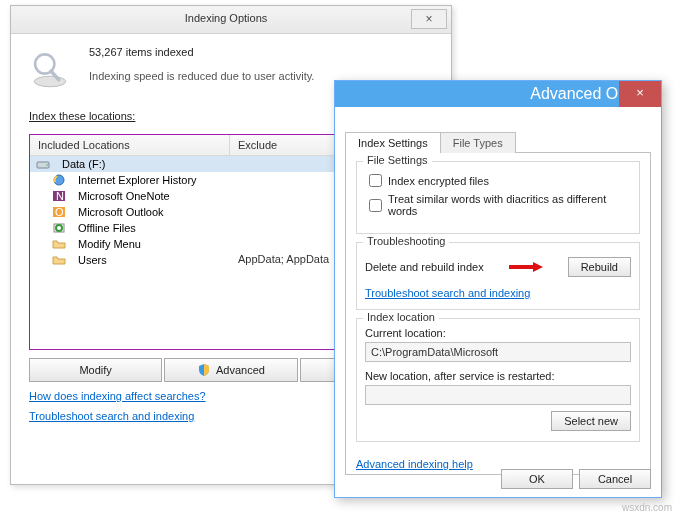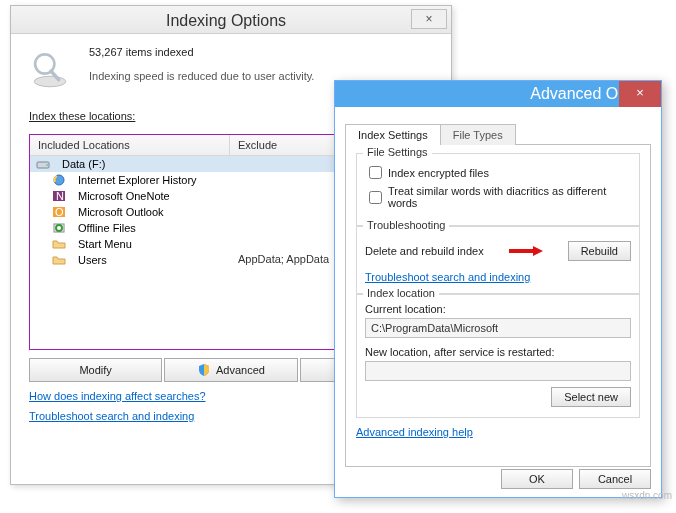--- a/index.html
+++ b/index.html
@@ -1,21 +1,21 @@
 <!DOCTYPE html>
 <html><head>
   <meta charset="utf-8">
   <style>
     * { box-sizing: border-box; font-family: "Segoe UI", Tahoma, sans-serif; font-size: 11px; }
     body { margin: 0; background: #fff; width: 676px; height: 513px; position: relative; overflow: hidden; }
 
     
     .win1 { position: absolute; left: 10px; top: 5px; width: 442px; height: 480px; border: 1px solid #bcbcbc; background: #fff; box-shadow: 2px 2px 6px rgba(0,0,0,.15); }
     .win1 .titlebar { height: 28px; background: linear-gradient(#f4f4f4,#e8e8e8); border-bottom: 1px solid #d0d0d0; position: relative; }
-    .win1 .titlebar .title { position: absolute; left: 0; right: 10px; text-align: center; top: 6px; font-size: 16px; color: #333; }
+    .win1 .titlebar .title { position: absolute; left: 0; right: 10px; text-align: center; top: 6px; font-size: 11px; color: #333; }
     .win1 .titlebar .close { position: absolute; right: 4px; top: 3px; width: 36px; height: 20px; border: 1px solid #c0c0c0; background: #f0f0f0; text-align: center; line-height: 18px; color: #555; font-size: 12px; }
     .win1 .body { padding: 12px 18px 10px 18px; }
 
     .status-row { display: flex; align-items: flex-start; gap: 18px; margin-bottom: 18px; }
     .mag-icon { width: 42px; height: 42px; margin-top: 4px; opacity:.7; }
     .status-text .line1 { color: #222; margin-bottom: 12px; }
     .status-text .line2 { color: #555; }
 
     .section-label { color: #222; margin-bottom: 12px; text-decoration: underline; }
 
@@ -37,46 +37,46 @@
     .winbtn { flex:1; height: 24px; border: 1px solid #a9a9a9; background: linear-gradient(#fdfdfd,#e7e7e7); display:flex; align-items:center; justify-content:center; gap:5px; color:#222; }
     .shield { width:14px; height:14px; }
 
     .link { color: #0066cc; text-decoration: underline; display: inline-block; margin-top: 8px; cursor: pointer; }
 
     
     .win2 { position: absolute; left: 334px; top: 80px; width: 328px; height: 418px; border: 1px solid #6badf6; background: #fff; box-shadow: 3px 3px 10px rgba(0,0,0,.25); }
     .win2 .titlebar2 { height: 26px; background: #52a8ec; color: #fff; display:flex; align-items:center; position:relative; }
     .win2 .titlebar2 .title2 { flex:1; text-align:right; font-size:16px; }
     .win2 .titlebar2 .close2 { position:absolute; right:0; top:0; width:42px; height:26px; background:#c75050; color:#fff; text-align:center; line-height:24px; font-size:13px; }
-    .win2 .body2 { padding: 16px 10px; color:#222; }
+    .win2 .body2 { padding: 24px 10px; color:#222; }
 
     .tabs { display:flex; border-bottom:1px solid #c0c0c0; }
     .tab { padding: 4px 12px; border:1px solid #c0c0c0; border-bottom:none; background:#fff; margin-right:-1px; }
     .tab.inactive { background:#f0f0f0; color:#555; position:relative; top:1px; }
     .tab.active { position:relative; top:1px; background:#fff; }
 
     .tab-content { border:1px solid #c0c0c0; border-top:none; padding: 8px 10px 12px 10px; height: 322px; position:relative; }
-    .group-box { border:1px solid #d8d8d8; padding: 8px 8px 10px 8px; position:relative; }
+    .group-box { border:1px solid #d8d8d8; padding: 8px 8px 10px 8px; margin-bottom: 8px; position:relative; }
     .group-title { position:absolute; top:-8px; left:6px; background:#fff; padding:0 4px; color:#333; }
 
     .check-row { display:flex; align-items:center; gap:6px; margin:4px 0 6px 4px; }
     .check-row input { margin:0; }
 
     .trouble-row { display:flex; align-items:center; justify-content:space-between; margin:6px 0 4px 0; }
     .arrow { width:34px; height:10px; }
     .btn-std { border:1px solid #a9a9a9; background:linear-gradient(#fdfdfd,#e7e7e7); padding:3px 12px; color:#222; }
 
     .input-ro { width:100%; border:1px solid #c0c0c0; background:#f5f5f5; padding:3px 5px; color:#333; margin-top:3px; }
 
     .bottom-btns { position:absolute; right:10px; bottom:8px; display:flex; gap:6px; }
     .bottom-btns .btn-std { width:72px; text-align:center; }
 
     .sel-new { text-align:right; margin-top:6px; }
 
-    .watermark { position:absolute; right:4px; bottom:12px; font-size:10px; color:#bbb; }
+    .watermark { position:absolute; right:4px; bottom:0; font-size:10px; color:#bbb; }
   </style>
 </head>
 <body>
 
 <div class="win1">
   <div class="titlebar">
     <div class="title">Indexing Options</div>
     <div class="close">×</div>
   </div>
   <div class="body">
@@ -148,21 +148,21 @@
                 </svg></span>
               <span>Offline Files</span>
             </div>
           <div class="c2"></div>
         </div>
         <div class="loc-row">
           <div class="c1 indent">
               <span class="ficon startmenu"><svg viewBox="0 0 14 14">
                   <path d="M1 4h4l1 2h7v5H1z" fill="#f8d38b" stroke="#d0a24a"></path>
                 </svg></span>
-              <span>Start Menu</span>
+              <span>Modify Menu</span>
             </div>
           <div class="c2"></div>
         </div>
         <div class="loc-row">
           <div class="c1 indent">
               <span class="ficon users"><svg viewBox="0 0 14 14">
                   <path d="M1 4h4l1 2h7v5H1z" fill="#f8d38b" stroke="#d0a24a"></path>
                 </svg></span>
               <span>Users</span>
             </div>

